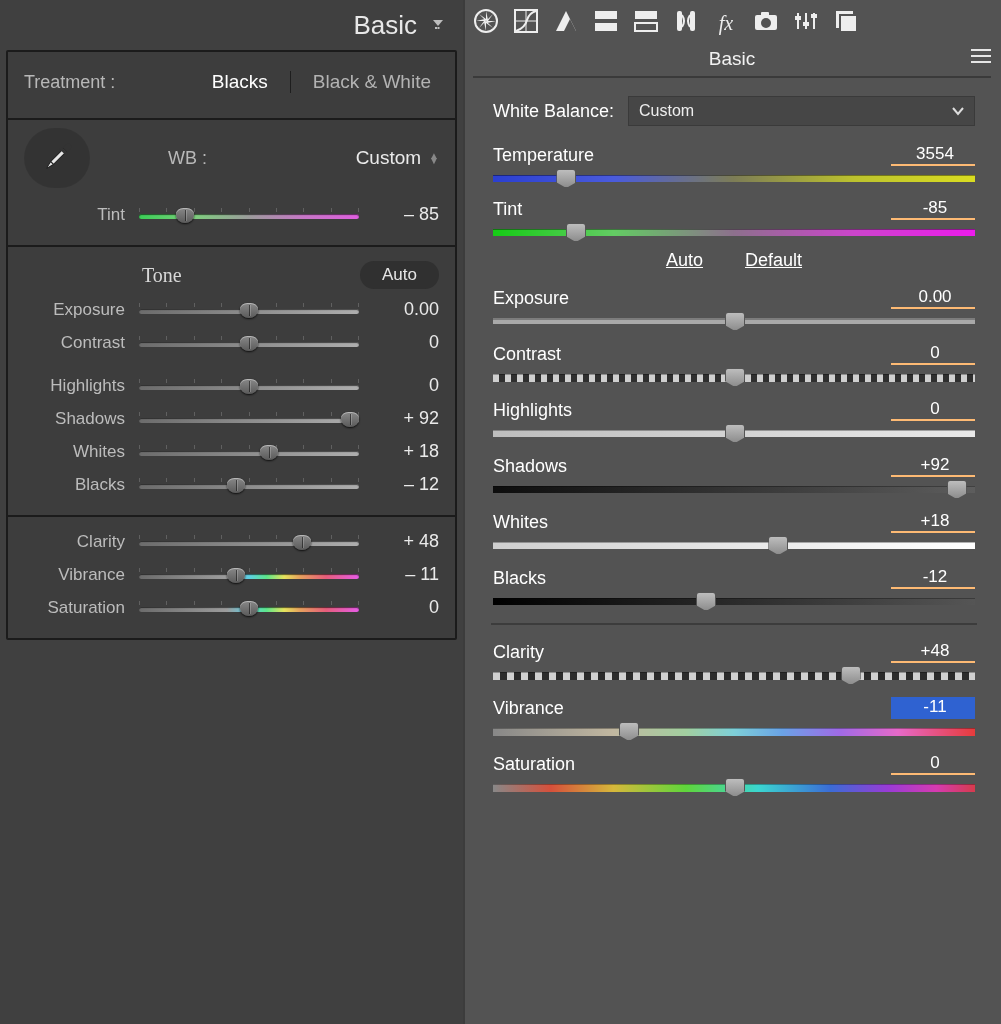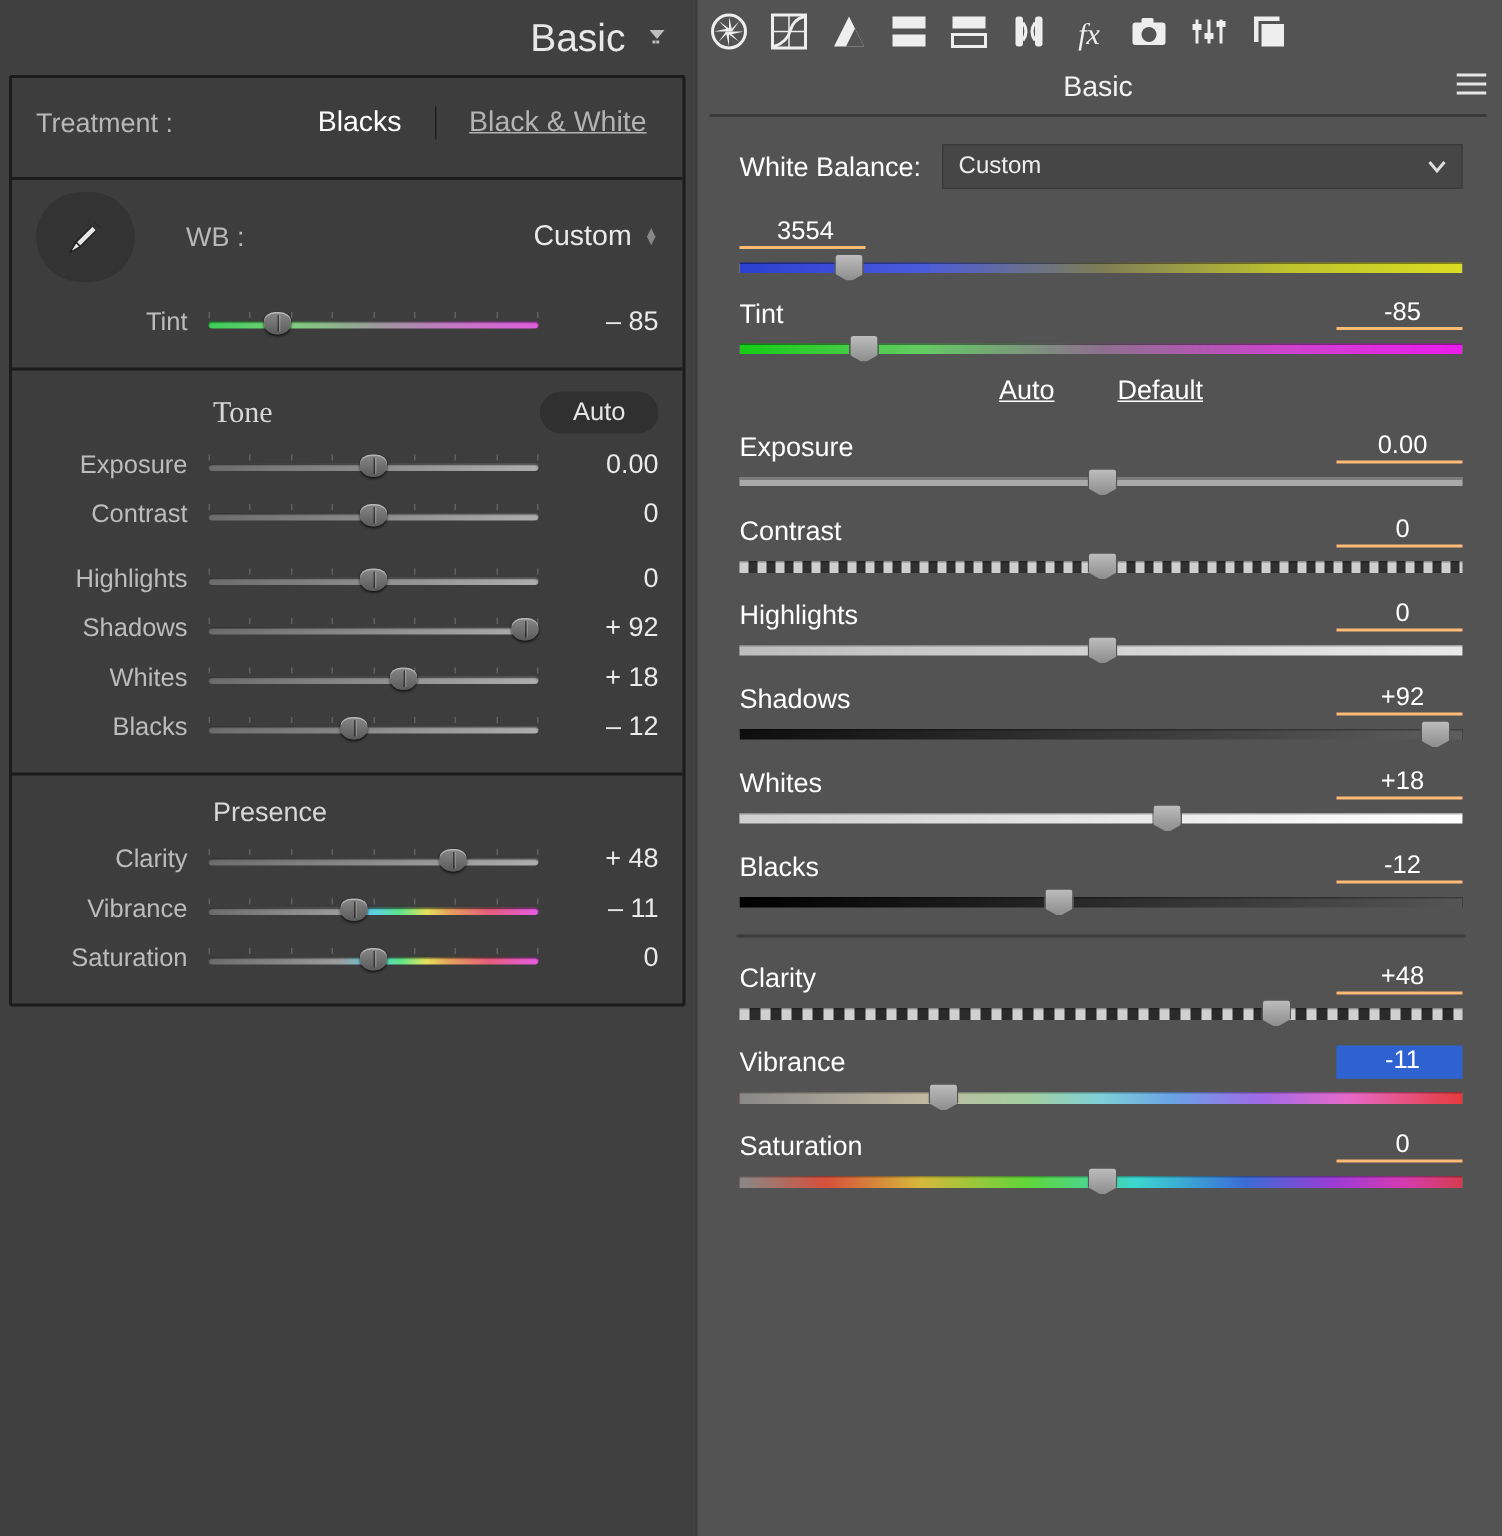--- a/index.html
+++ b/index.html
@@ -12,23 +12,23 @@
   .lr-title-row{display:flex;justify-content:flex-end;align-items:center;height:50px;padding-right:8px;}
   .lr-title{font-size:26px;color:#e8e8e8;padding-right:10px;}
   .lr-toggle{display:inline-flex;align-items:center;justify-content:center;width:22px;height:22px;color:#bbb;font-size:13px;}
   .lr-panel{border:2px solid #1b1b1b;border-radius:2px;background:#3d3d3d;}
   .lr-section{border-bottom:2px solid #1b1b1b;padding:8px 16px 14px 16px;}
   .lr-panel .lr-section:last-child{border-bottom:none;}
   .treat-row{display:flex;align-items:center;height:44px;}
   .treat-row .treat-lbl{color:#b8b8b8;font-size:18px;flex:1;}
   .treat-opt{font-size:19px;padding:0 8px;}
   .treat-opt.sel{color:#fff;}
-  .treat-opt.unsel{color:#b3b3b3;text-decoration:underline;}
+  .treat-opt.unsel{color:#b3b3b3;}
   .treat-div{width:1px;height:22px;background:#1e1e1e;margin:0 14px;}
-  .wb-row{display:flex;align-items:center;margin-bottom:10px;}
+  .wb-row{display:flex;align-items:center;margin-bottom:10px;gap:44px;}
   .eyedrop{width:66px;height:60px;display:flex;align-items:center;justify-content:center;border-radius:30px;background:rgba(0,0,0,0.15);}
   .wb-label{color:#b8b8b8;font-size:18px;margin-left:34px;}
   .wb-sel{margin-left:auto;display:flex;align-items:center;color:#eaeaea;font-size:19px;}
   .wb-spinner{display:inline-flex;flex-direction:column;margin-left:8px;line-height:5px;color:#888;}
   .wb-spinner span{font-size:10px;}
   .tone-head{display:flex;align-items:center;margin:6px 0 4px 0;}
   .tone-head .group-lbl{color:#d8d8d8;font-size:20px;flex:1;margin-left:118px;font-family:Liberation Serif, serif;}
   .auto-pill{background:#303030;color:#e5e5e5;font-size:17px;padding:4px 22px;border-radius:18px;}
   .lr-slider-row{display:flex;align-items:center;height:33px;}
   .lr-slider-row .lbl{width:115px;text-align:right;color:#bcbcbc;font-size:17px;padding-right:14px;box-sizing:border-box;}
@@ -276,21 +276,20 @@
                   <span></span>
                 </div>
                 <div class="track grey"></div>
                 <div class="thumb" style="left: 44%;"></div>
               </div>
             <div class="val">– 12</div>
           </div>
         </div>
 
         <div class="lr-section">
-          <div class="presence-lbl">Presence</div>
           <div class="lr-slider-row">
             <div class="lbl">Clarity</div>
             <div class="slider">
                 <div class="ticks">
                   <span></span>
                   <span></span>
                   <span></span>
                   <span></span>
                   <span></span>
                   <span></span>
@@ -432,20 +431,21 @@
         <div class="wb-combo">
           <span>Custom</span>
           <svg class="caret" width="12" height="10" viewBox="0 0 12 10">
               <polyline points="1,2 6,8 11,2" fill="none" stroke="#ddd" stroke-width="2"></polyline>
             </svg>
         </div>
       </div>
 
       <div class="acrgroup">
         <div class="field-row">
+            <div class="flabel">Temperature</div>
             <div class="fval">3554</div>
           </div>
         <div class="acr-slider">
             <div class="base wtemp"></div>
             <div class="thumb2" style="left: 15%;"></div>
           </div>
 
         <div class="field-row" style="margin-top:12px;">
             <div class="flabel">Tint</div>
             <div class="fval">-85</div>

